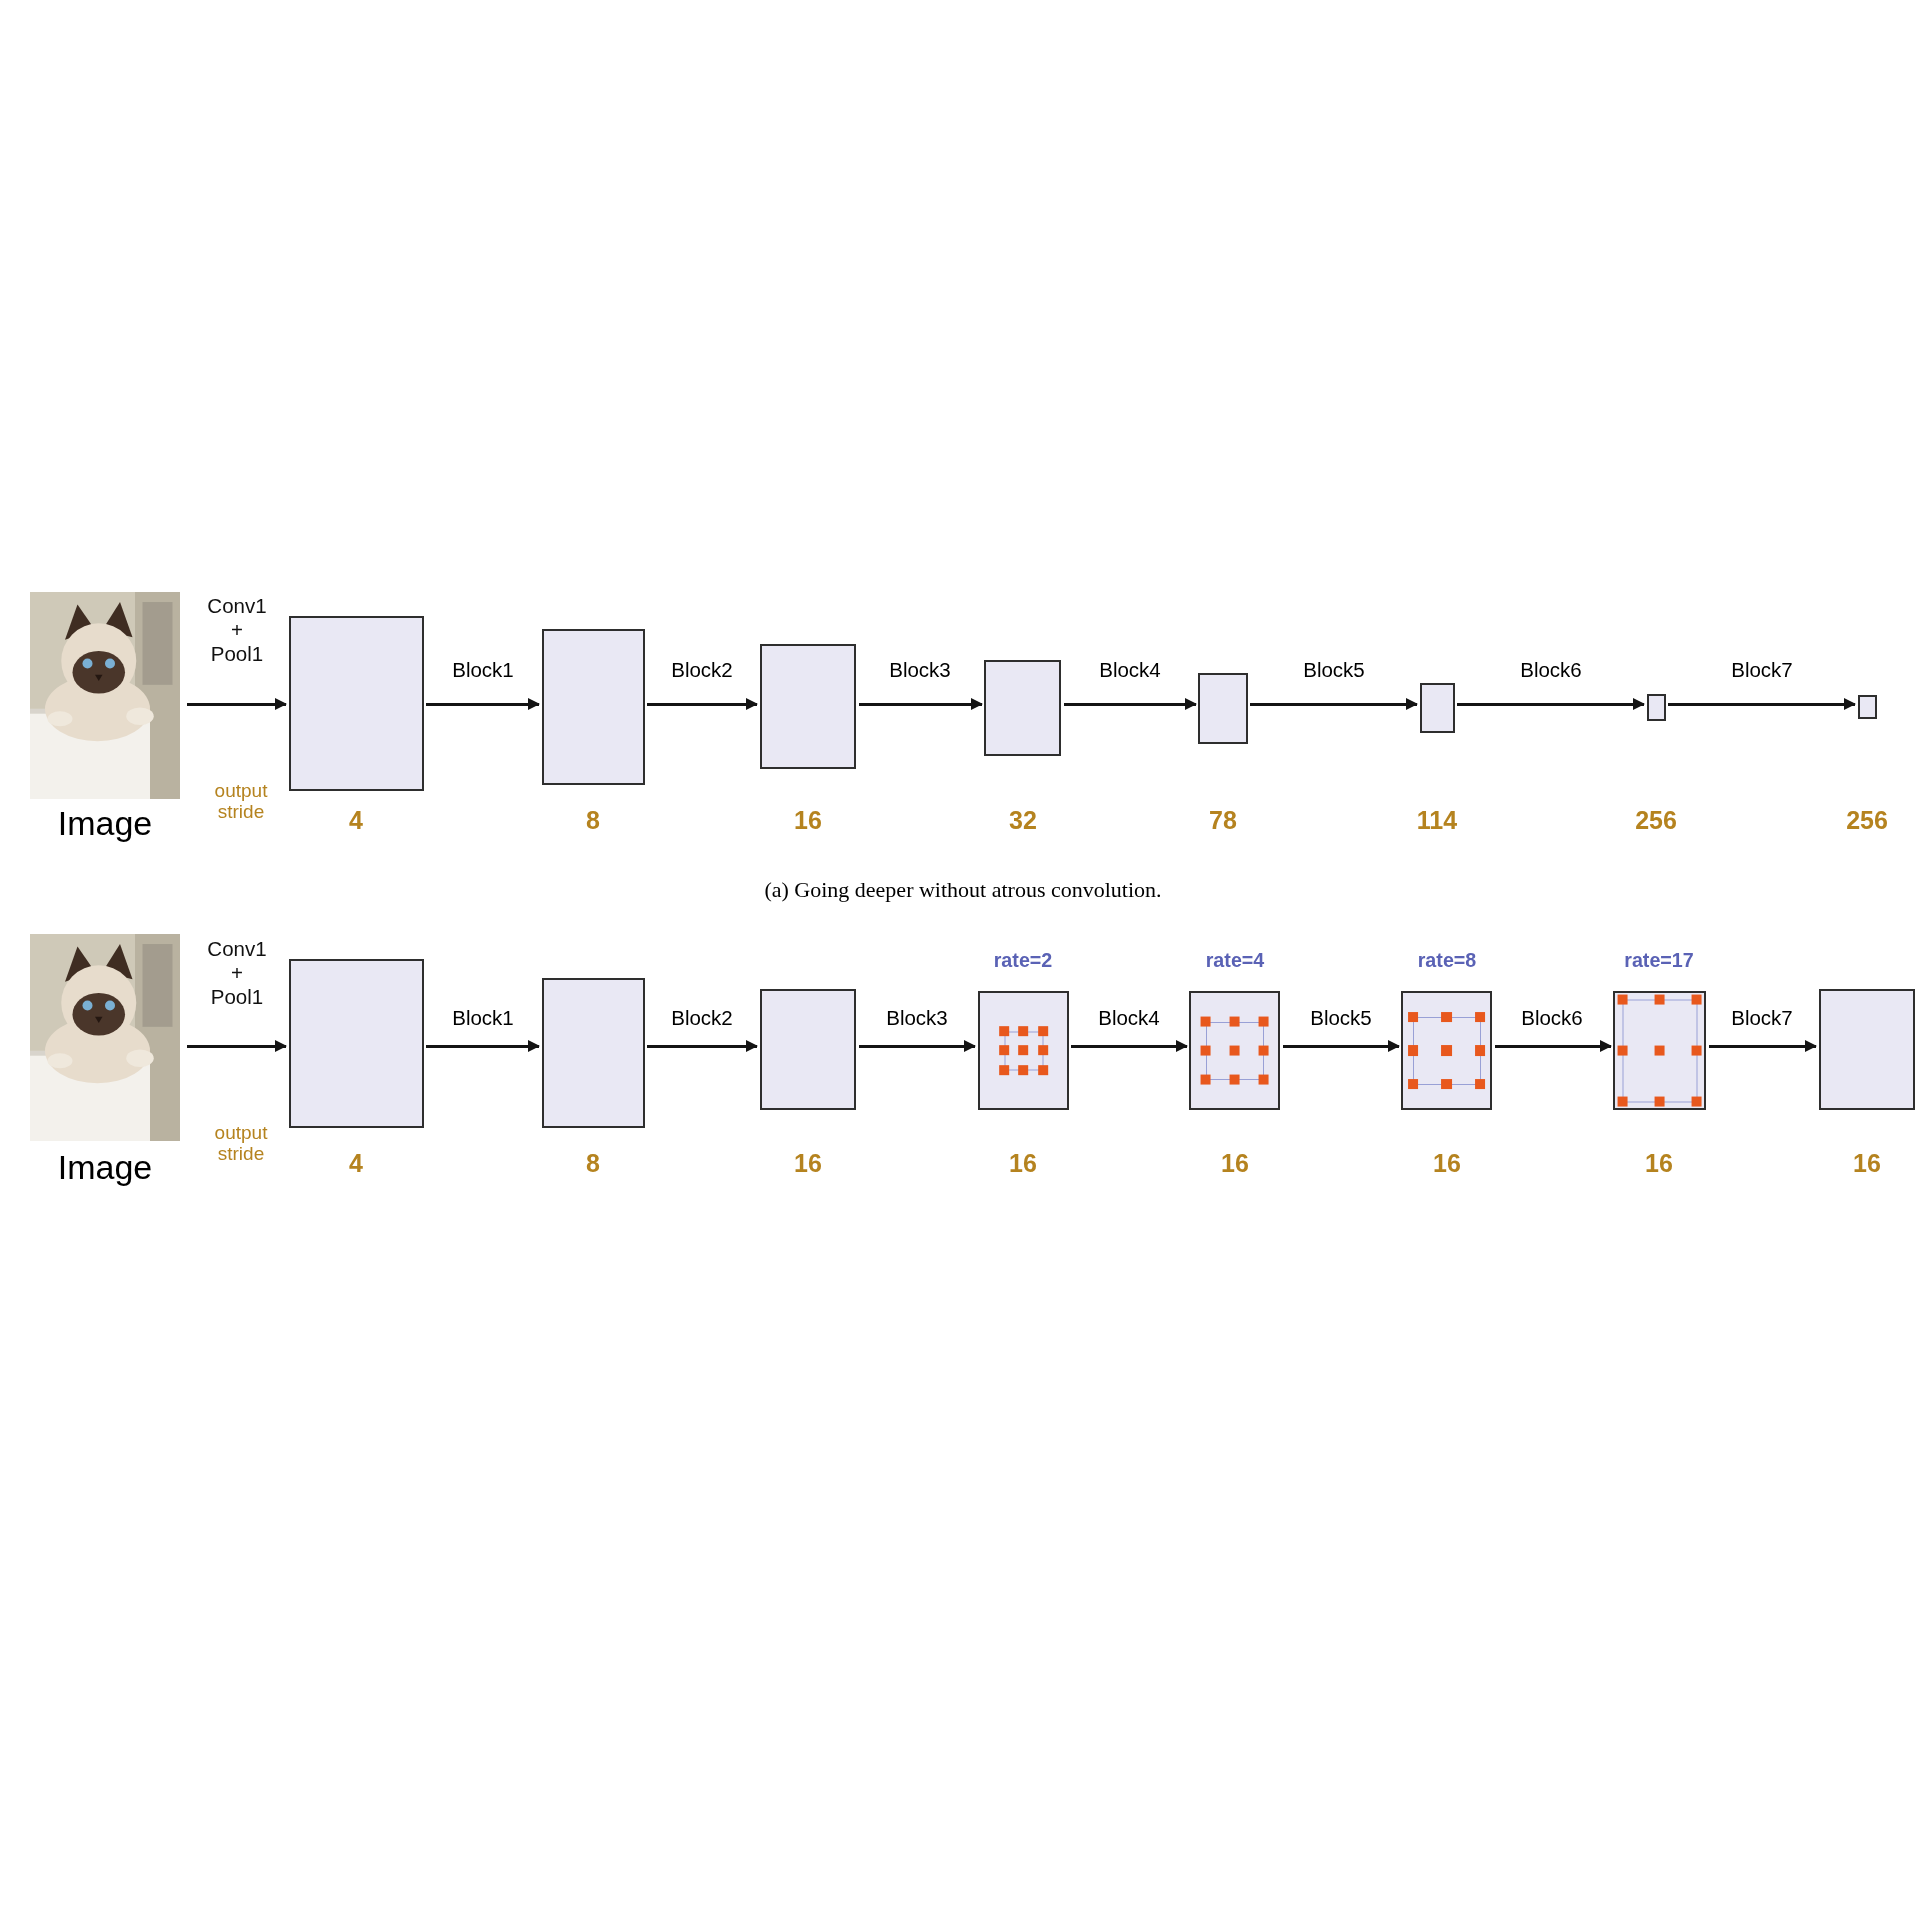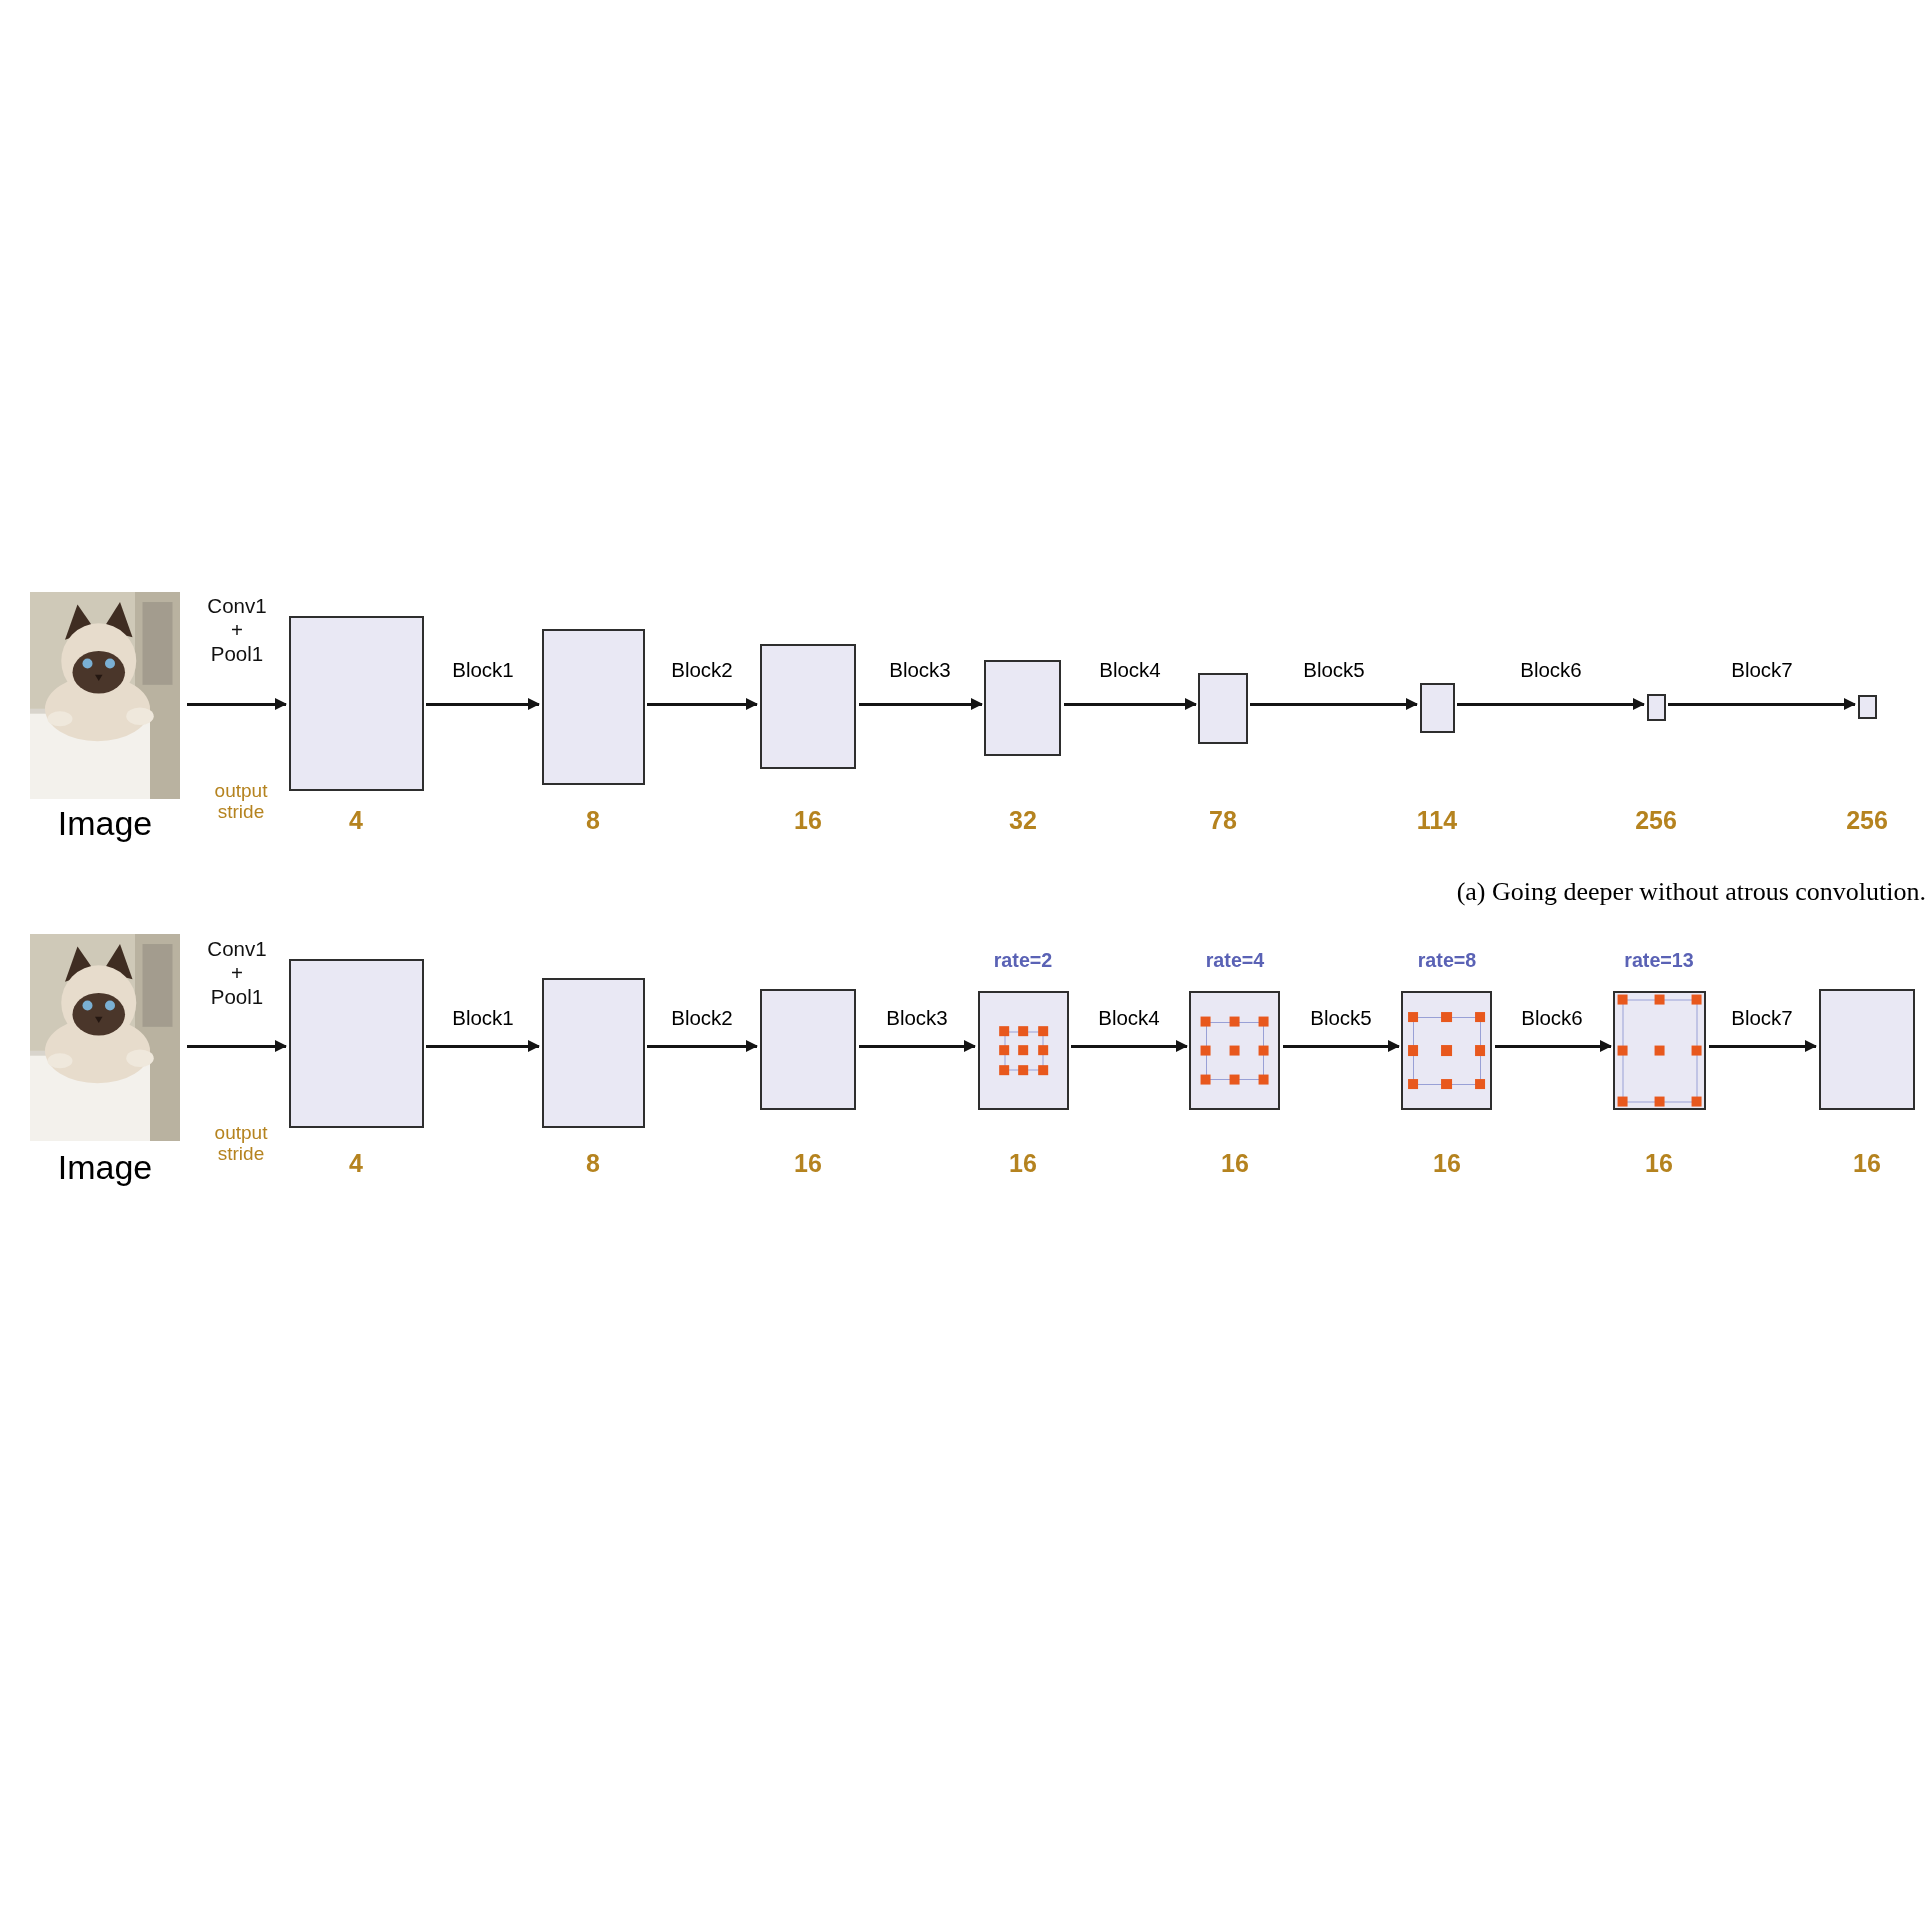--- a/index.html
+++ b/index.html
@@ -17,22 +17,22 @@
   .fbox{position:absolute;background:#e9e8f4;border:2.1px solid #2e2e2e;box-sizing:border-box;}
 
   .arrow{position:absolute;height:2.6px;background:#141414;}
   .arrow::after{content:"";position:absolute;right:-0.9px;top:50%;transform:translateY(-50%);
                 border-left:12px solid #141414;border-top:6.4px solid transparent;border-bottom:6.4px solid transparent;}
 
   .block-label{position:absolute;transform:translateX(-50%);font-size:20.5px;color:#000000;white-space:nowrap;}
   .stride{position:absolute;transform:translateX(-50%);font-size:25px;font-weight:700;color:#b5831f;white-space:nowrap;}
   .rate{position:absolute;transform:translateX(-50%);font-size:19.7px;font-weight:700;color:#5a62b5;white-space:nowrap;}
 
-  .caption{position:absolute;left:0;width:1926px;text-align:right;
-           font-family:"Liberation Serif", serif;font-size:26px;color:#000;}
+  .caption{position:absolute;left:0;width:1926px;text-align:center;
+           font-family:"Liberation Serif", serif;font-size:22px;color:#000;}
 
   .dots{position:absolute;left:50%;top:50%;transform:translate(-50%,-50%);display:grid;
         grid-template-columns:repeat(3,10.3px);grid-auto-rows:10.3px;z-index:2;}
   .dot{width:10.3px;height:10.3px;background:#e8581d;}
   .kout{position:absolute;left:50%;top:50%;transform:translate(-50%,-50%);
         border:1.3px solid #99a0d6;box-sizing:border-box;z-index:1;}
 </style>
 </head>
 <body>
 
@@ -129,21 +129,21 @@
     <span>Pool1</span>
   </div>
   <div class="outstride" style="left:241px;top:1122px">
     <span>output</span>
     <span>stride</span>
   </div>
 
   <div class="rate" style="left:1023px;top:949px">rate=2</div>
   <div class="rate" style="left:1235px;top:949px">rate=4</div>
   <div class="rate" style="left:1447px;top:949px">rate=8</div>
-  <div class="rate" style="left:1659px;top:949px">rate=13</div>
+  <div class="rate" style="left:1659px;top:949px">rate=17</div>
 
   <div class="arrow" style="left:187px;top:1045px;width:99px"></div>
   <div class="arrow" style="left:426px;top:1045px;width:113px"></div>
   <div class="arrow" style="left:647px;top:1045px;width:110px"></div>
   <div class="arrow" style="left:859px;top:1045px;width:116px"></div>
   <div class="arrow" style="left:1071px;top:1045px;width:116px"></div>
   <div class="arrow" style="left:1283px;top:1045px;width:116px"></div>
   <div class="arrow" style="left:1495px;top:1045px;width:116px"></div>
   <div class="arrow" style="left:1709px;top:1045px;width:107px"></div>
 

